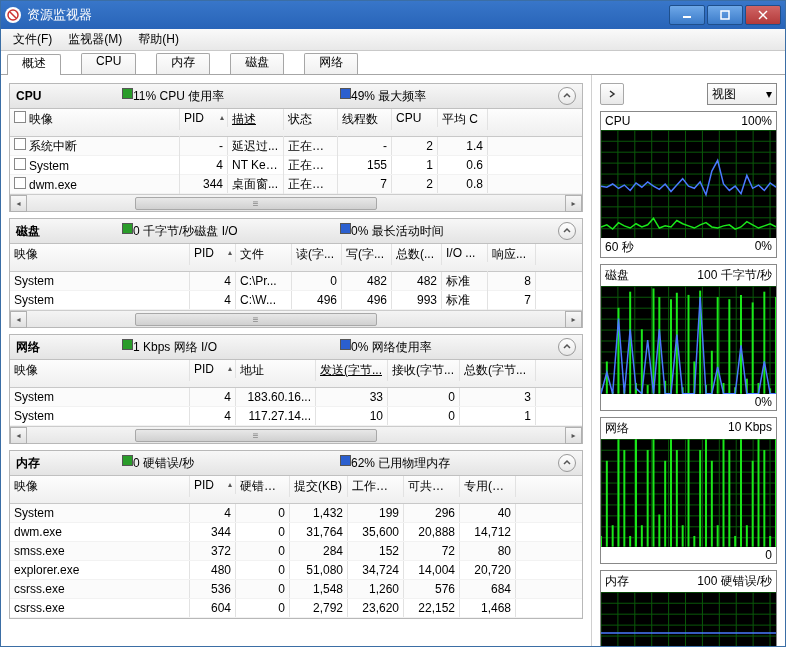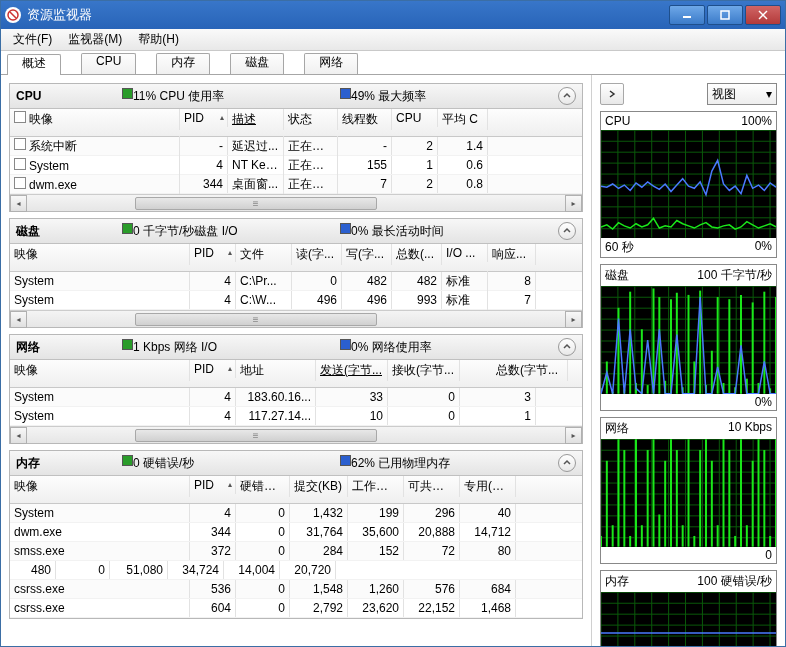--- a/index.html
+++ b/index.html
@@ -240,21 +240,21 @@
               </svg>
             </div>
         </div>
         <div class="tbl" id="net-tbl">
             <div class="tbl-hdr">
               <div class="th" style="width: 180px;"><span>映像</span></div>
               <div class="th sorted" style="width: 46px;"><span>PID</span></div>
               <div class="th" style="width: 80px;"><span>地址</span></div>
               <div class="th" style="width: 72px; text-decoration: underline;"><span>发送(字节...</span></div>
               <div class="th" style="width: 72px;"><span>接收(字节...</span></div>
-              <div class="th" style="width: 76px; margin-left: 32px;"><span>总数(字节...</span></div>
+              <div class="th" style="width: 76px;"><span>总数(字节...</span></div>
             </div>
             <div class="tbl-row">
               <div class="td" style="width: 180px;"><span>System</span></div>
               <div class="td num" style="width: 46px;"><span>4</span></div>
               <div class="td num" style="width: 80px;"><span>183.60.16...</span></div>
               <div class="td num" style="width: 72px;"><span>33</span></div>
               <div class="td num" style="width: 72px;"><span>0</span></div>
               <div class="td num" style="width: 76px;"><span>3</span></div>
             </div>
             <div class="tbl-row">
@@ -321,20 +321,21 @@
             <div class="tbl-row">
               <div class="td" style="width: 180px;"><span>smss.exe</span></div>
               <div class="td num" style="width: 46px;"><span>372</span></div>
               <div class="td num" style="width: 54px;"><span>0</span></div>
               <div class="td num" style="width: 58px;"><span>284</span></div>
               <div class="td num" style="width: 56px;"><span>152</span></div>
               <div class="td num" style="width: 56px;"><span>72</span></div>
               <div class="td num" style="width: 56px;"><span>80</span></div>
             </div>
             <div class="tbl-row">
+              <div class="td" style="width: 180px;"><span>explorer.exe</span></div>
               <div class="td num" style="width: 46px;"><span>480</span></div>
               <div class="td num" style="width: 54px;"><span>0</span></div>
               <div class="td num" style="width: 58px;"><span>51,080</span></div>
               <div class="td num" style="width: 56px;"><span>34,724</span></div>
               <div class="td num" style="width: 56px;"><span>14,004</span></div>
               <div class="td num" style="width: 56px;"><span>20,720</span></div>
             </div>
             <div class="tbl-row">
               <div class="td" style="width: 180px;"><span>csrss.exe</span></div>
               <div class="td num" style="width: 46px;"><span>536</span></div>

